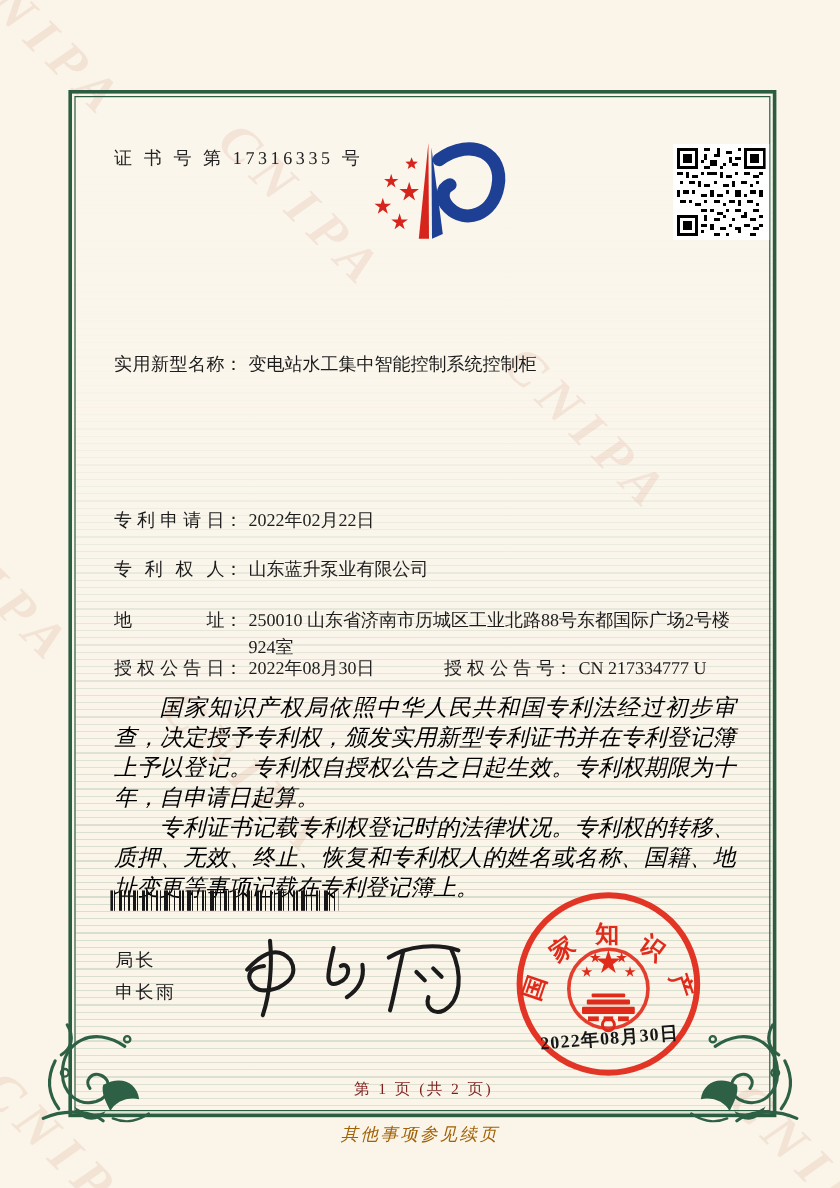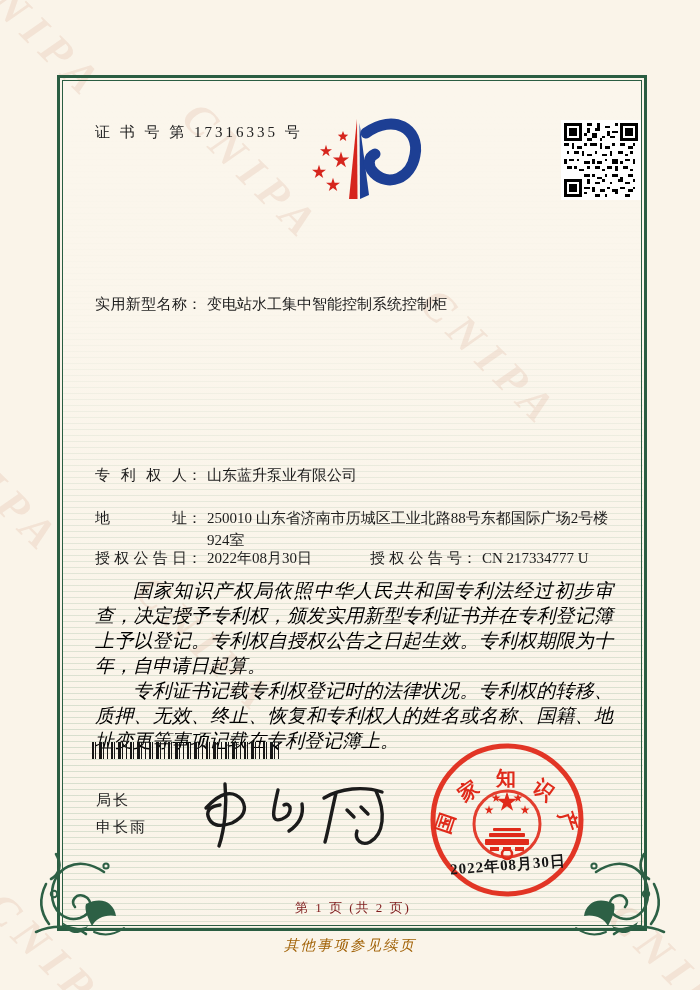--- a/index.html
+++ b/index.html
@@ -159,20 +159,23 @@
         <path d="M0,0h7v7h-7z M22,0h7v7h-7z M0,22h7v7h-7z"></path>
         <path d="M1,1h5v5h-5z M23,1h5v5h-5z M1,23h5v5h-5z" fill="#fff"></path>
         <path d="M2,2h3v3h-3z M24,2h3v3h-3z M2,24h3v3h-3z"></path>
         <path d="M9,0h2v1h-2z M13,0h1v2h-1z M16,1h2v1h-2z M20,0h1v1h-1z M9,2h1v2h-1z M12,2h2v1h-2z M17,3h1v2h-1z M19,3h2v1h-2z M8,4h1v1h-1z M11,4h2v2h-2z M15,5h1v1h-1z M18,5h2v1h-2z M9,6h2v1h-2z M14,6h1v1h-1z M0,8h2v1h-2z M3,8h1v2h-1z M5,9h2v1h-2z M8,8h1v1h-1z M10,8h3v1h-3z M14,8h1v2h-1z M16,9h2v1h-2z M19,8h1v1h-1z M22,8h2v1h-2z M25,9h2v1h-2z M27,8h1v1h-1z M1,11h1v1h-1z M4,11h2v1h-2z M7,11h1v2h-1z M9,12h2v1h-2z M12,11h1v1h-1z M15,12h2v1h-2z M18,11h1v2h-1z M21,11h2v1h-2z M24,12h1v1h-1z M26,11h1v1h-1z M0,14h1v2h-1z M2,14h2v1h-2z M5,14h1v1h-1z M8,15h2v1h-2z M11,14h1v2h-1z M13,15h2v1h-2z M16,14h1v1h-1z M19,14h2v2h-2z M22,15h1v1h-1z M24,14h2v1h-2z M27,14h1v2h-1z M1,17h2v1h-2z M4,17h1v1h-1z M6,18h2v1h-2z M9,17h1v1h-1z M12,17h2v1h-2z M15,18h1v1h-1z M17,17h2v1h-2z M20,17h1v2h-1z M23,17h2v1h-2z M26,18h1v1h-1z M8,20h2v1h-2z M11,20h1v1h-1z M13,21h2v1h-2z M16,20h1v1h-1z M19,20h2v1h-2z M22,21h1v1h-1z M25,20h2v1h-2z M9,22h1v2h-1z M12,23h2v1h-2z M15,22h1v1h-1z M18,23h1v1h-1z M21,22h2v1h-2z M24,23h2v1h-2z M27,22h1v1h-1z M8,25h2v1h-2z M11,25h1v2h-1z M14,26h2v1h-2z M17,25h1v1h-1z M19,26h2v1h-2z M22,25h2v1h-2z M25,26h2v1h-2z M27,25h1v1h-1z M8,27h1v1h-1z M12,28h2v1h-2z M16,28h1v1h-1z M20,27h1v1h-1z M24,28h2v1h-2z"></path>
       </g>
     </svg>
 
 
     <div class="row" style="top:212px">
       <span class="flabel"><span class="flabel-text">实用新型名称</span><span class="colon">：</span></span><span class="fvalue">变电站水工集中智能控制系统控制柜</span>
+    </div>
+    <div class="row" style="top:342px">
+      <span class="flabel"><span class="flabel-text">专利申请日</span><span class="colon">：</span></span><span class="fvalue">2022年02月22日</span>
     </div>
     <div class="row" style="top:383px">
       <span class="flabel"><span class="flabel-text">专 利 权 人</span><span class="colon">：</span></span><span class="fvalue">山东蓝升泵业有限公司</span>
     </div>
     <div class="row" style="top:426px">
       <span class="flabel"><span class="flabel-text">地 址</span><span class="colon">：</span></span><span class="fvalue">250010 山东省济南市历城区工业北路88号东都国际广场2号楼924室</span>
     </div>
     <div class="row" style="top:466px">
       <span class="flabel"><span class="flabel-text">授权公告日</span><span class="colon">：</span></span><span class="fvalue">2022年08月30日</span>
       <span class="pair2">

